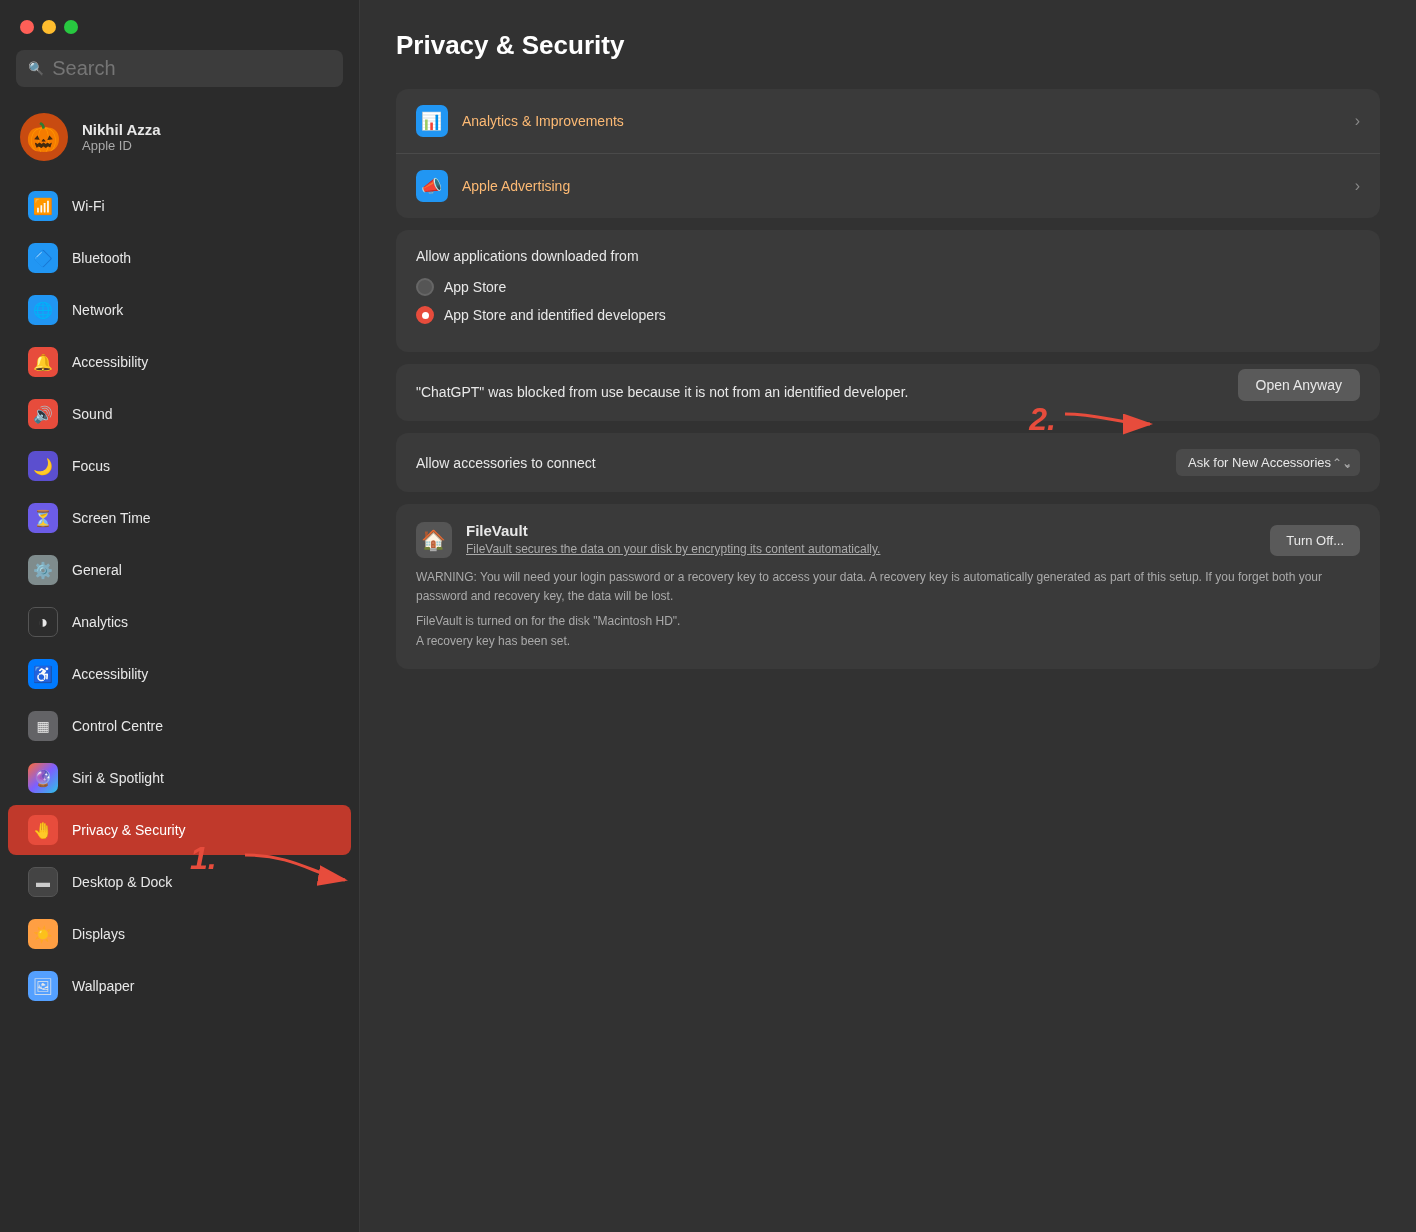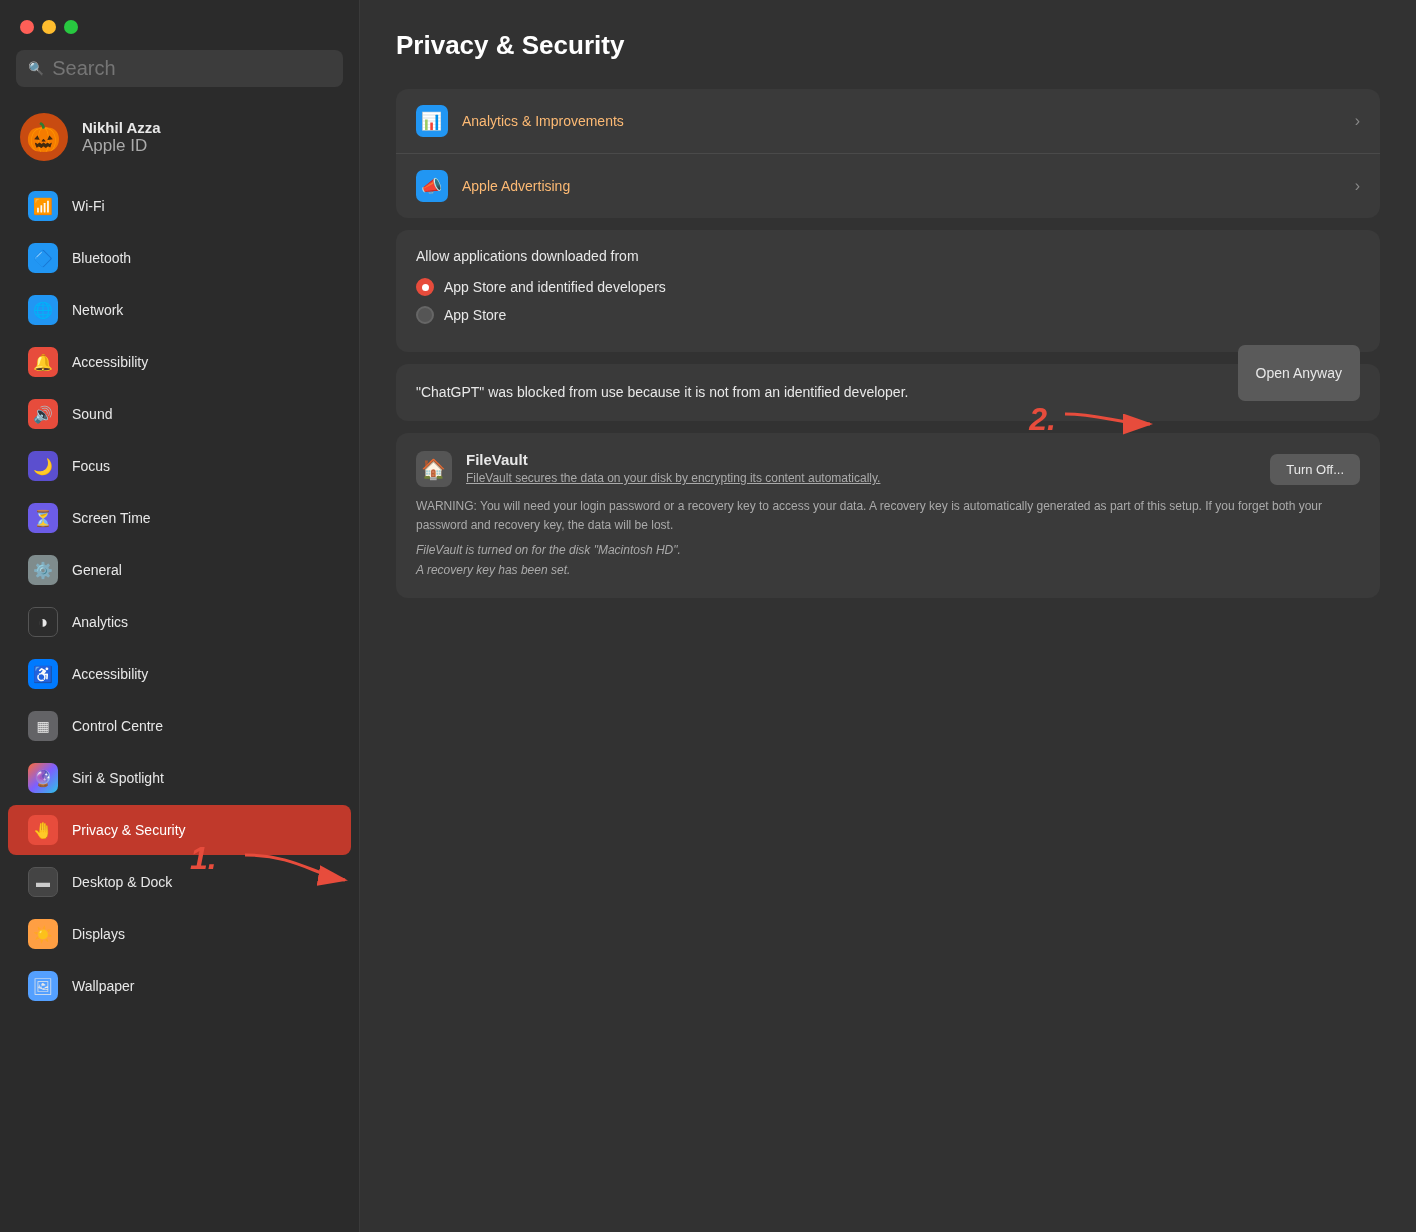--- a/index.html
+++ b/index.html
@@ -83,21 +83,21 @@
       justify-content: center;
       font-size: 28px;
       overflow: hidden;
     }
     .user-info .user-name {
       font-size: 15px;
       font-weight: 600;
       color: #e8e8e8;
     }
     .user-info .user-sub {
-      font-size: 17px;
+      font-size: 13px;
       color: #aaa;
     }
 
     
     .sidebar-item {
       display: flex;
       align-items: center;
       gap: 14px;
       padding: 10px 20px;
       cursor: pointer;
@@ -272,21 +272,21 @@
       max-width: 70%;
     }
     .open-anyway-btn {
       position: absolute;
       right: 20px;
       bottom: 20px;
       background: #5a5a5a;
       color: #e8e8e8;
       border: none;
       border-radius: 7px;
-      padding: 20px 18px;
+      padding: 8px 18px;
       font-size: 14px;
       cursor: pointer;
     }
 
     
     .accessories-card {
       background: #3a3a3a;
       border-radius: 12px;
       padding: 0;
       margin-bottom: 12px;
@@ -382,21 +382,20 @@
       font-size: 12px;
       color: #aaa;
       line-height: 1.6;
       margin-top: 8px;
     }
     .filevault-status {
       font-size: 12px;
       color: #aaa;
       line-height: 1.6;
       margin-top: 6px;
-      font-style: italic;
     }
 
     
     .sidebar-relative {
       position: relative;
     }
     .main-relative {
       position: relative;
     }
   </style>
@@ -520,26 +519,26 @@
       <div class="card-icon icon-advertising" style="font-size:17px;">📣</div>
       <span class="card-label">Apple Advertising</span>
       <span class="card-chevron">›</span>
     </div>
   </div>
 
 
   <div class="security-card">
     <div class="security-label">Allow applications downloaded from</div>
     <div class="radio-option">
+      <div class="radio-circle unselected"></div>
+      <span class="radio-label">App Store</span>
+    </div>
+    <div class="radio-option">
       <div class="radio-circle selected"></div>
       <span class="radio-label">App Store and identified developers</span>
-    </div>
-    <div class="radio-option">
-      <div class="radio-circle unselected"></div>
-      <span class="radio-label">App Store</span>
     </div>
   </div>
 
   <div class="blocked-card" style="position:relative;">
     <p class="blocked-text">"ChatGPT" was blocked from use because it is not from an identified developer.</p>
 
     <div style="position:absolute; right:220px; top:30px; pointer-events:none; z-index:20; display:flex; align-items:center; gap:4px;">
       <span style="font-size:32px;font-weight:900;color:#e74c3c;font-style:italic;">2.</span>
       <svg width="100" height="50" style="overflow:visible;">
         <defs>
@@ -547,20 +546,31 @@
             <polygon points="0 0, 10 3.5, 0 7" fill="#e74c3c"></polygon>
           </marker>
         </defs>
         <path d="M 5,20 C 40,20 60,30 90,30" stroke="#e74c3c" stroke-width="3" fill="none" marker-end="url(#arrow2)"></path>
       </svg>
     </div>
 
     <button class="open-anyway-btn">Open Anyway</button>
   </div>
 
+  <div class="accessories-card">
+    <div class="accessories-row">
+      <span class="accessories-label">Allow accessories to connect</span>
+      <div class="select-wrapper">
+        <select class="accessories-dropdown">
+          <option>Ask for New Accessories</option>
+        </select>
+        <span style="position:absolute;right:8px;top:50%;transform:translateY(-50%);color:#aaa;pointer-events:none;font-size:12px;">⌃⌄</span>
+      </div>
+    </div>
+  </div>
 
   <div class="filevault-card">
     <div class="filevault-header">
       <div class="filevault-icon">🏠</div>
       <div class="filevault-title-area">
         <div class="filevault-title">FileVault</div>
         <div class="filevault-subtitle">FileVault secures the data on your disk by encrypting its content automatically.</div>
       </div>
       <button class="turn-off-btn">Turn Off...</button>
     </div>

